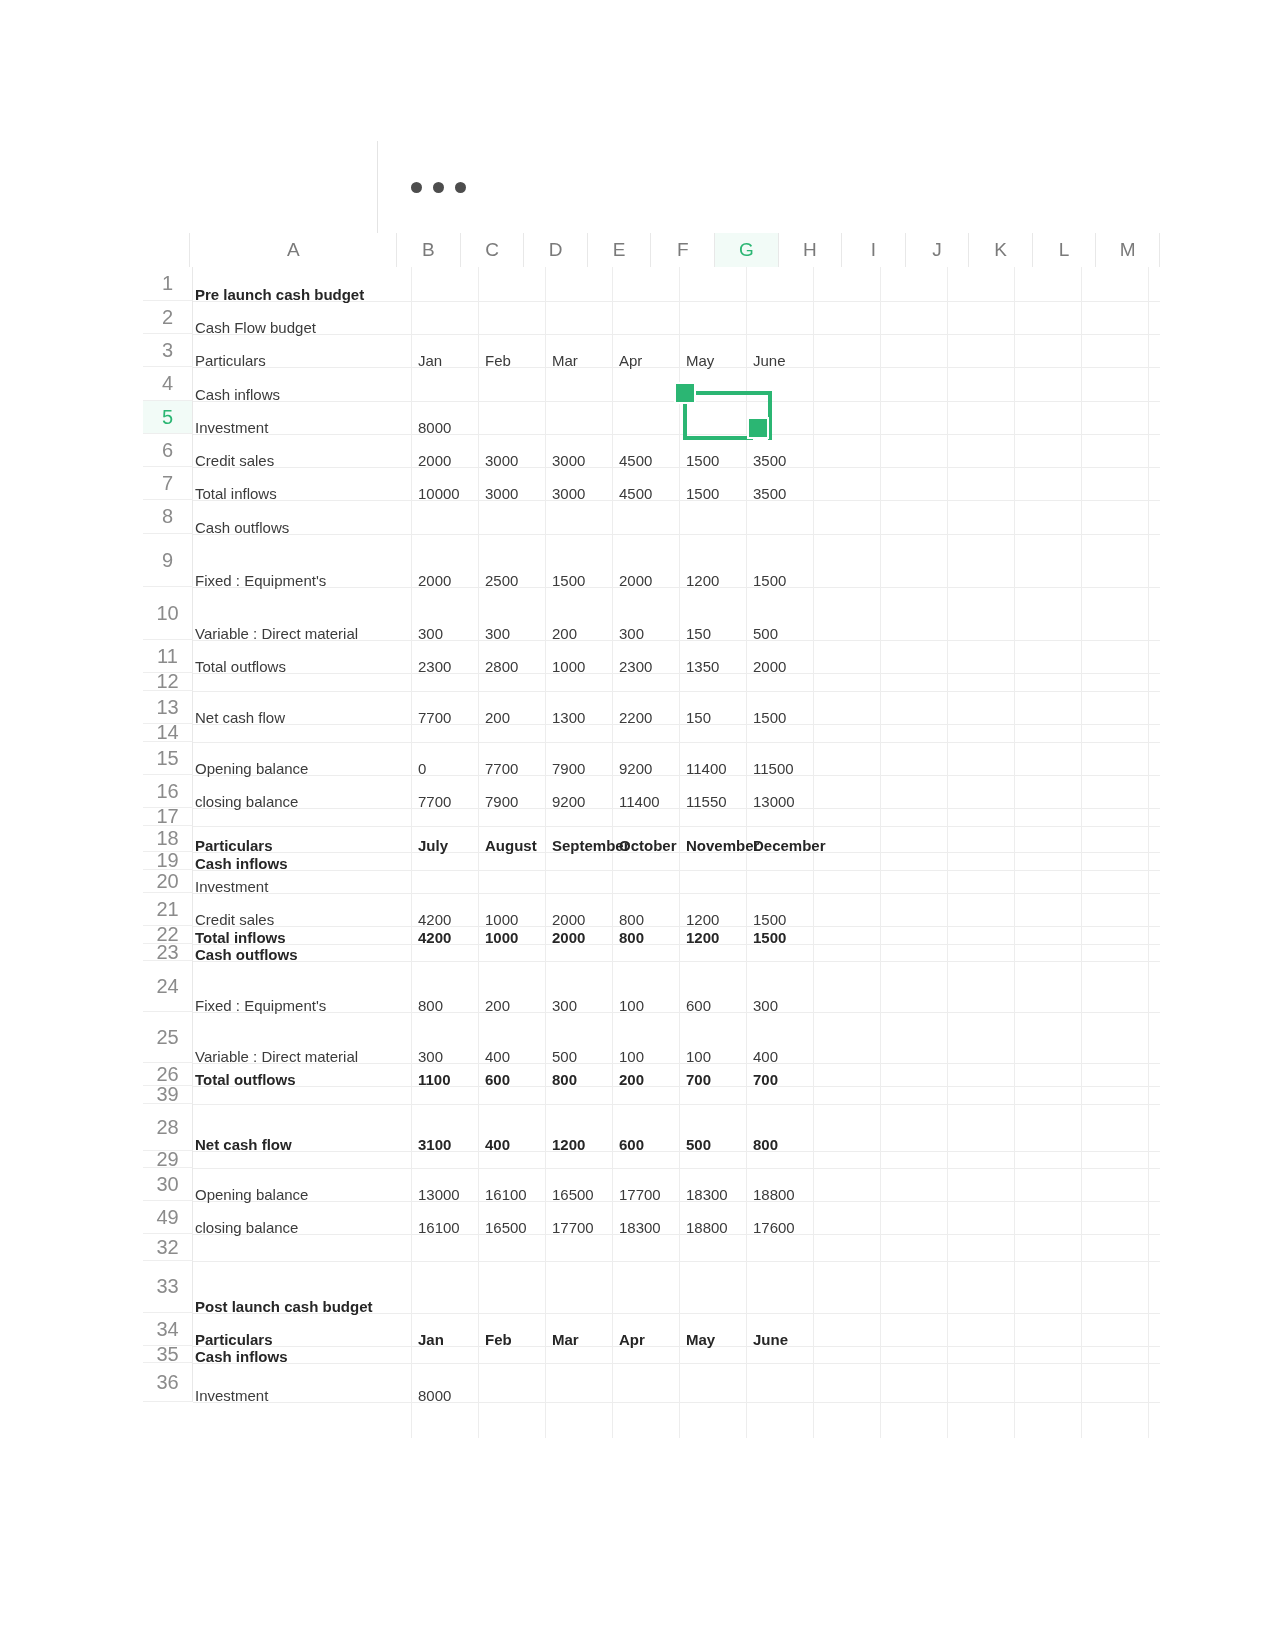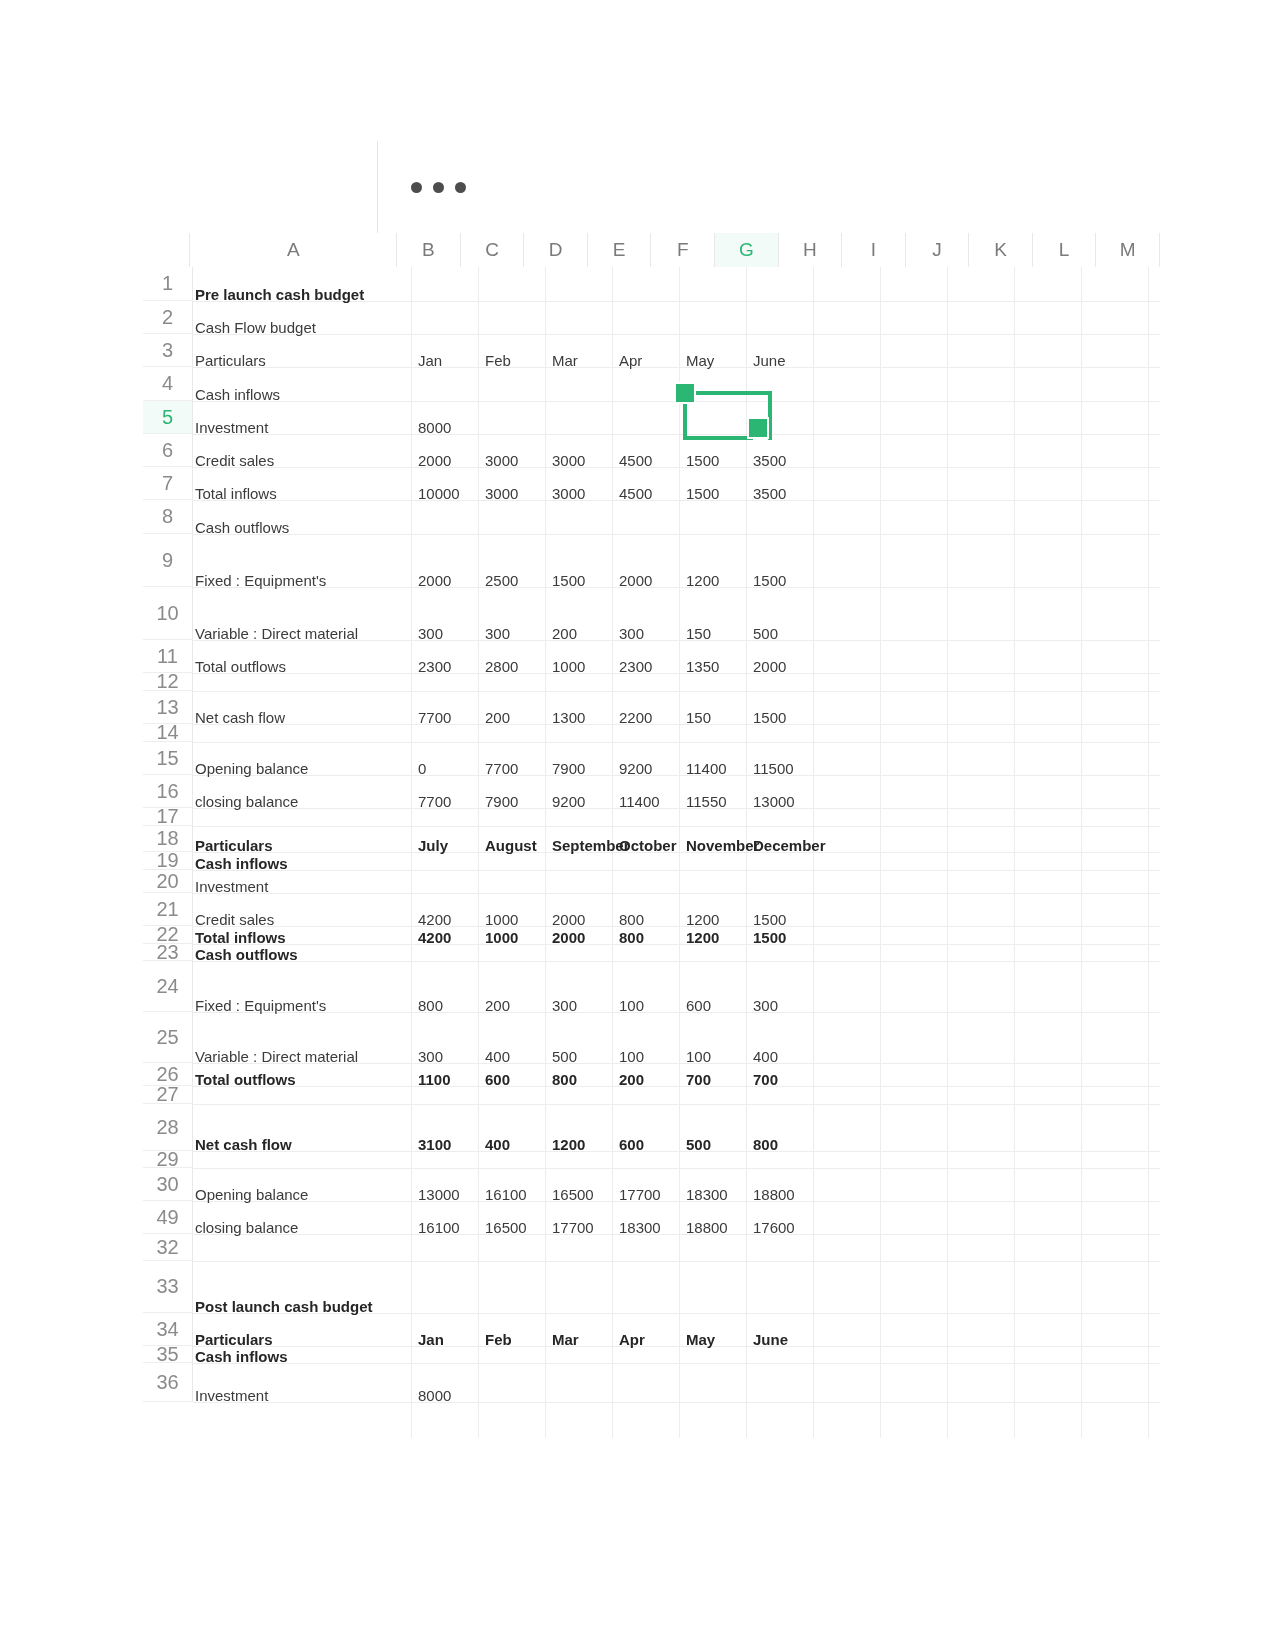--- a/index.html
+++ b/index.html
@@ -218,21 +218,21 @@
           <div class="rowhead" style="top: 541px; height: 18px;">17</div>
           <div class="rowhead" style="top: 559px; height: 26px;">18</div>
           <div class="rowhead" style="top: 585px; height: 18px;">19</div>
           <div class="rowhead" style="top: 603px; height: 23px;">20</div>
           <div class="rowhead" style="top: 626px; height: 33px;">21</div>
           <div class="rowhead" style="top: 659px; height: 18px;">22</div>
           <div class="rowhead" style="top: 677px; height: 17px;">23</div>
           <div class="rowhead" style="top: 694px; height: 51px;">24</div>
           <div class="rowhead" style="top: 745px; height: 51px;">25</div>
           <div class="rowhead" style="top: 796px; height: 23px;">26</div>
-          <div class="rowhead" style="top: 819px; height: 18px;">27</div>
+          <div class="rowhead" style="top: 819px; height: 18px;">39</div>
           <div class="rowhead" style="top: 837px; height: 47px;">28</div>
           <div class="rowhead" style="top: 884px; height: 17px;">29</div>
           <div class="rowhead" style="top: 901px; height: 33px;">30</div>
           <div class="rowhead" style="top: 934px; height: 33px;">49</div>
           <div class="rowhead" style="top: 967px; height: 27px;">32</div>
           <div class="rowhead" style="top: 994px; height: 52px;">33</div>
           <div class="rowhead" style="top: 1046px; height: 33px;">34</div>
           <div class="rowhead" style="top: 1079px; height: 17px;">35</div>
           <div class="rowhead" style="top: 1096px; height: 39px;">36</div>
         </div>

